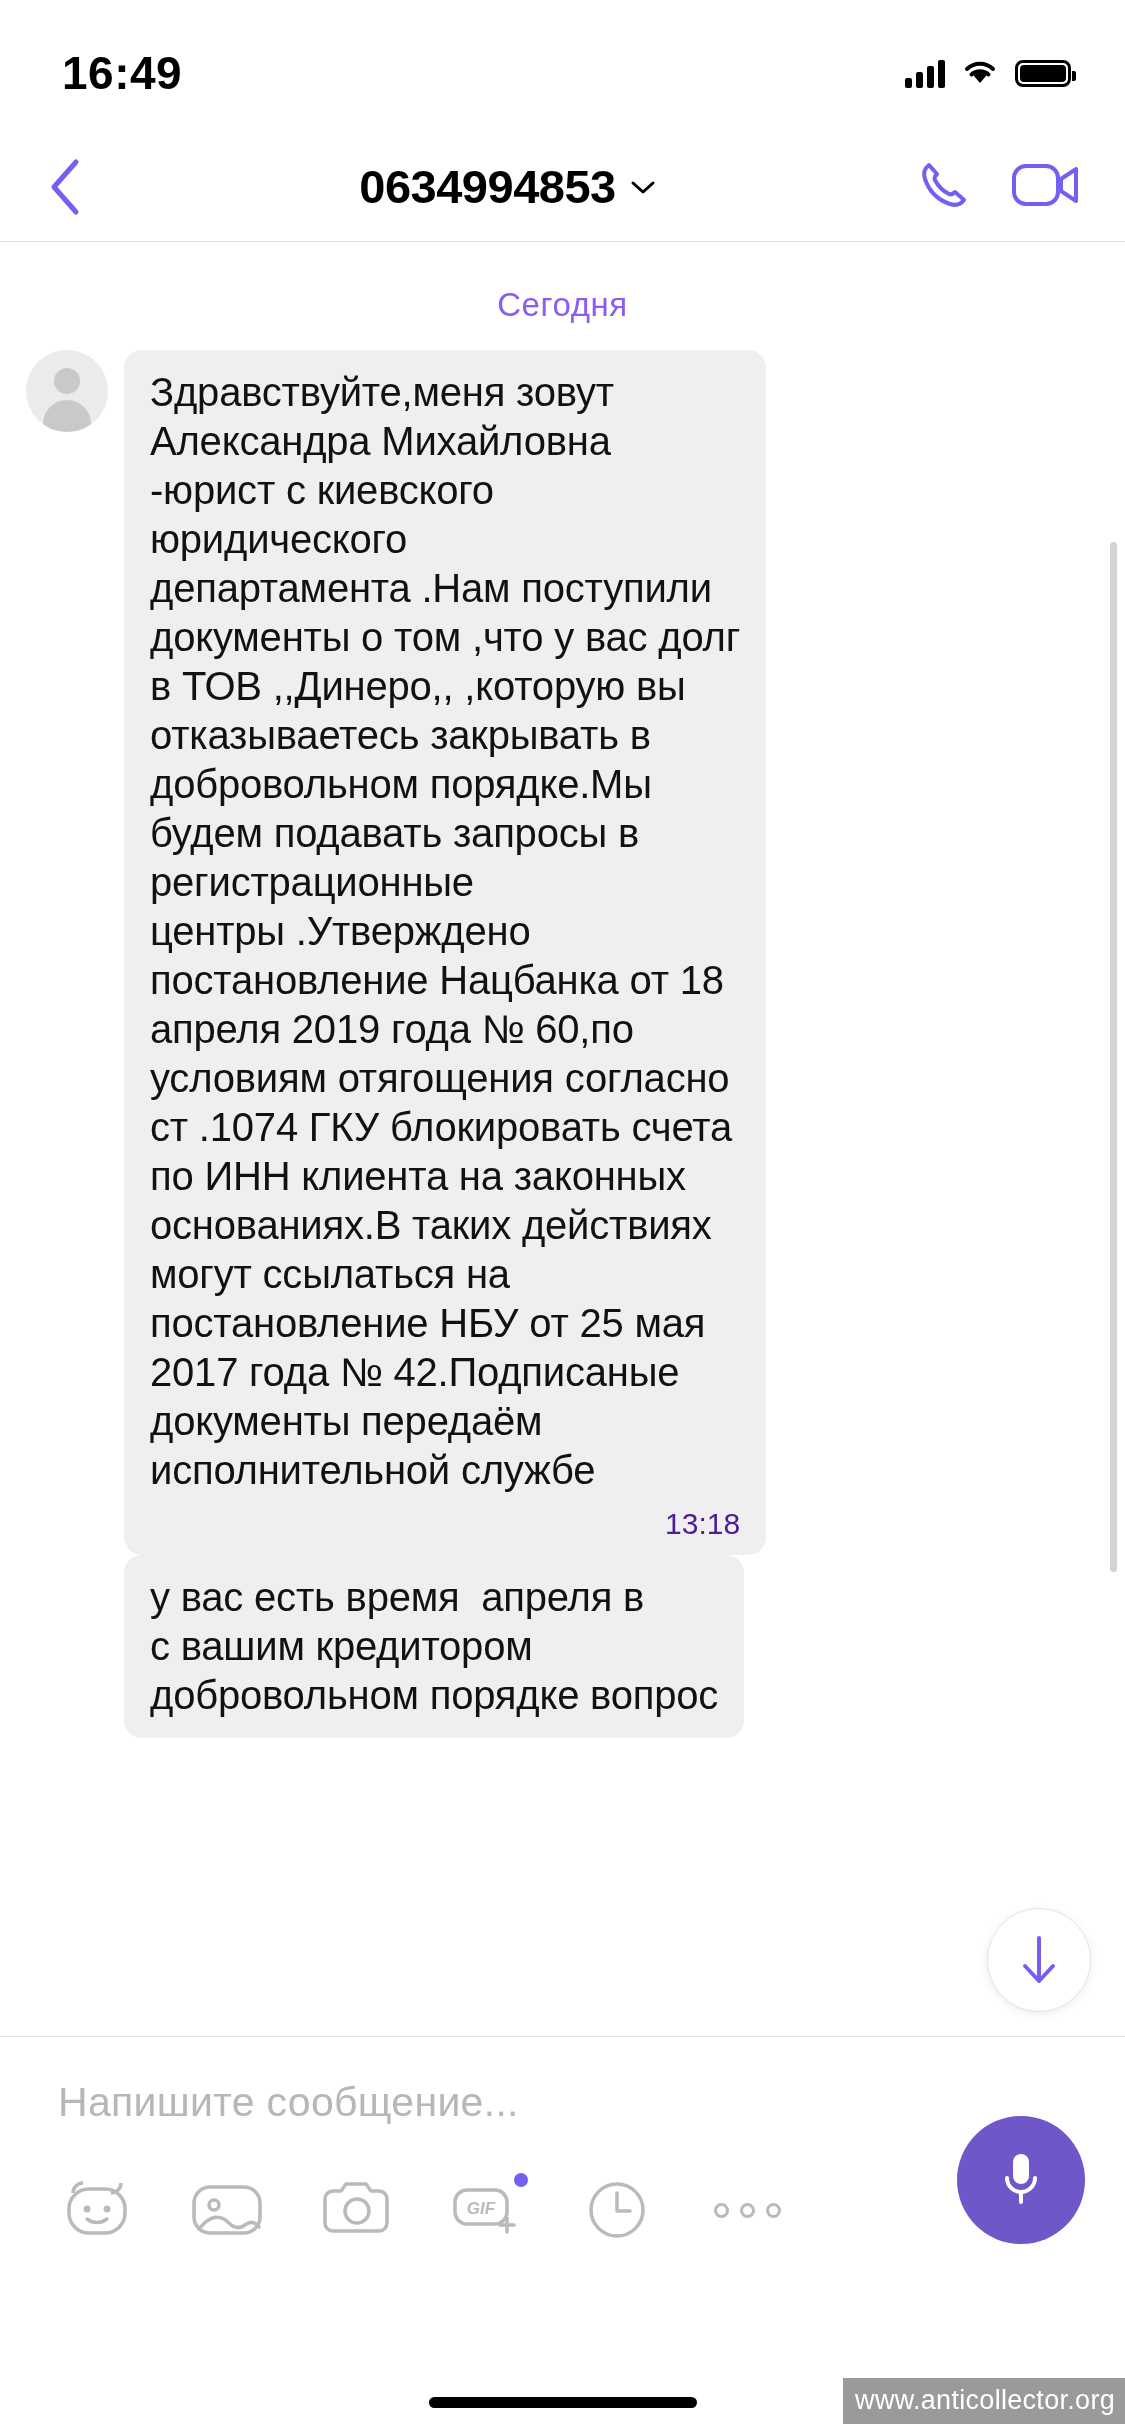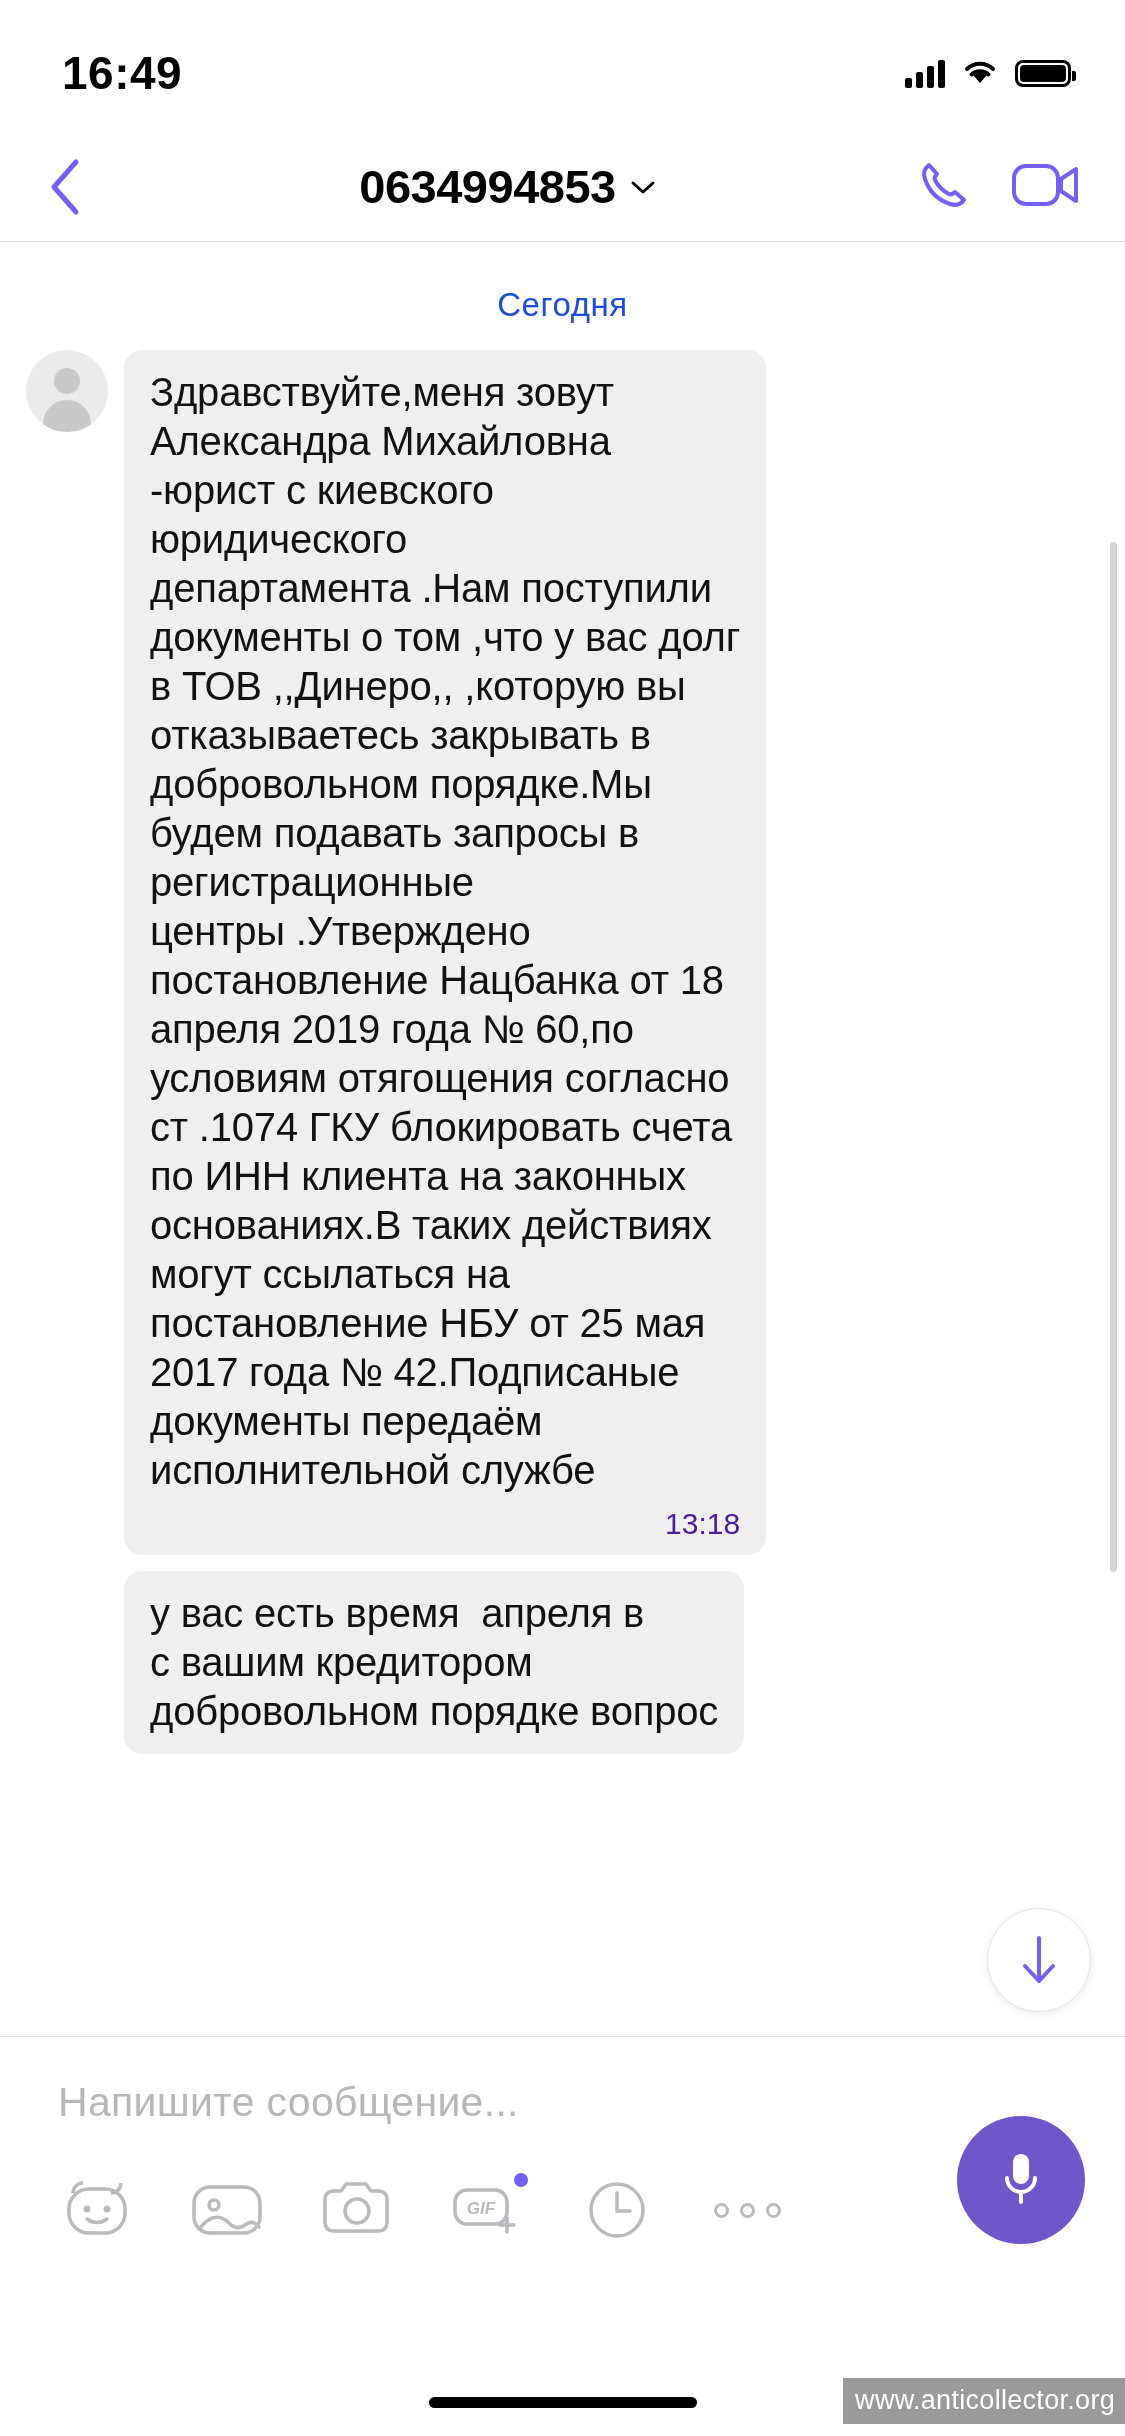--- a/index.html
+++ b/index.html
@@ -108,29 +108,28 @@
   .thread {
     flex: 1;
     position: relative;
     overflow: hidden;
     padding: 0 0 0 0;
     background: #fff;
   }
   .day-sep {
     text-align: center;
     font-size: 33px;
-    color: #1d4ed8;
+    color: #8b5cf6;
     padding: 44px 0 26px 0;
     letter-spacing: 0.6px;
   }
   .msg-row {
     display: flex;
     align-items: flex-start;
     padding: 0 38px 0 26px;
-    margin-bottom: 16px;
   }
   .avatar {
     width: 82px; height: 82px;
     border-radius: 50%;
     background: #ebebeb;
     flex: 0 0 82px;
     margin-right: 16px;
     position: relative;
     overflow: hidden;
   }

